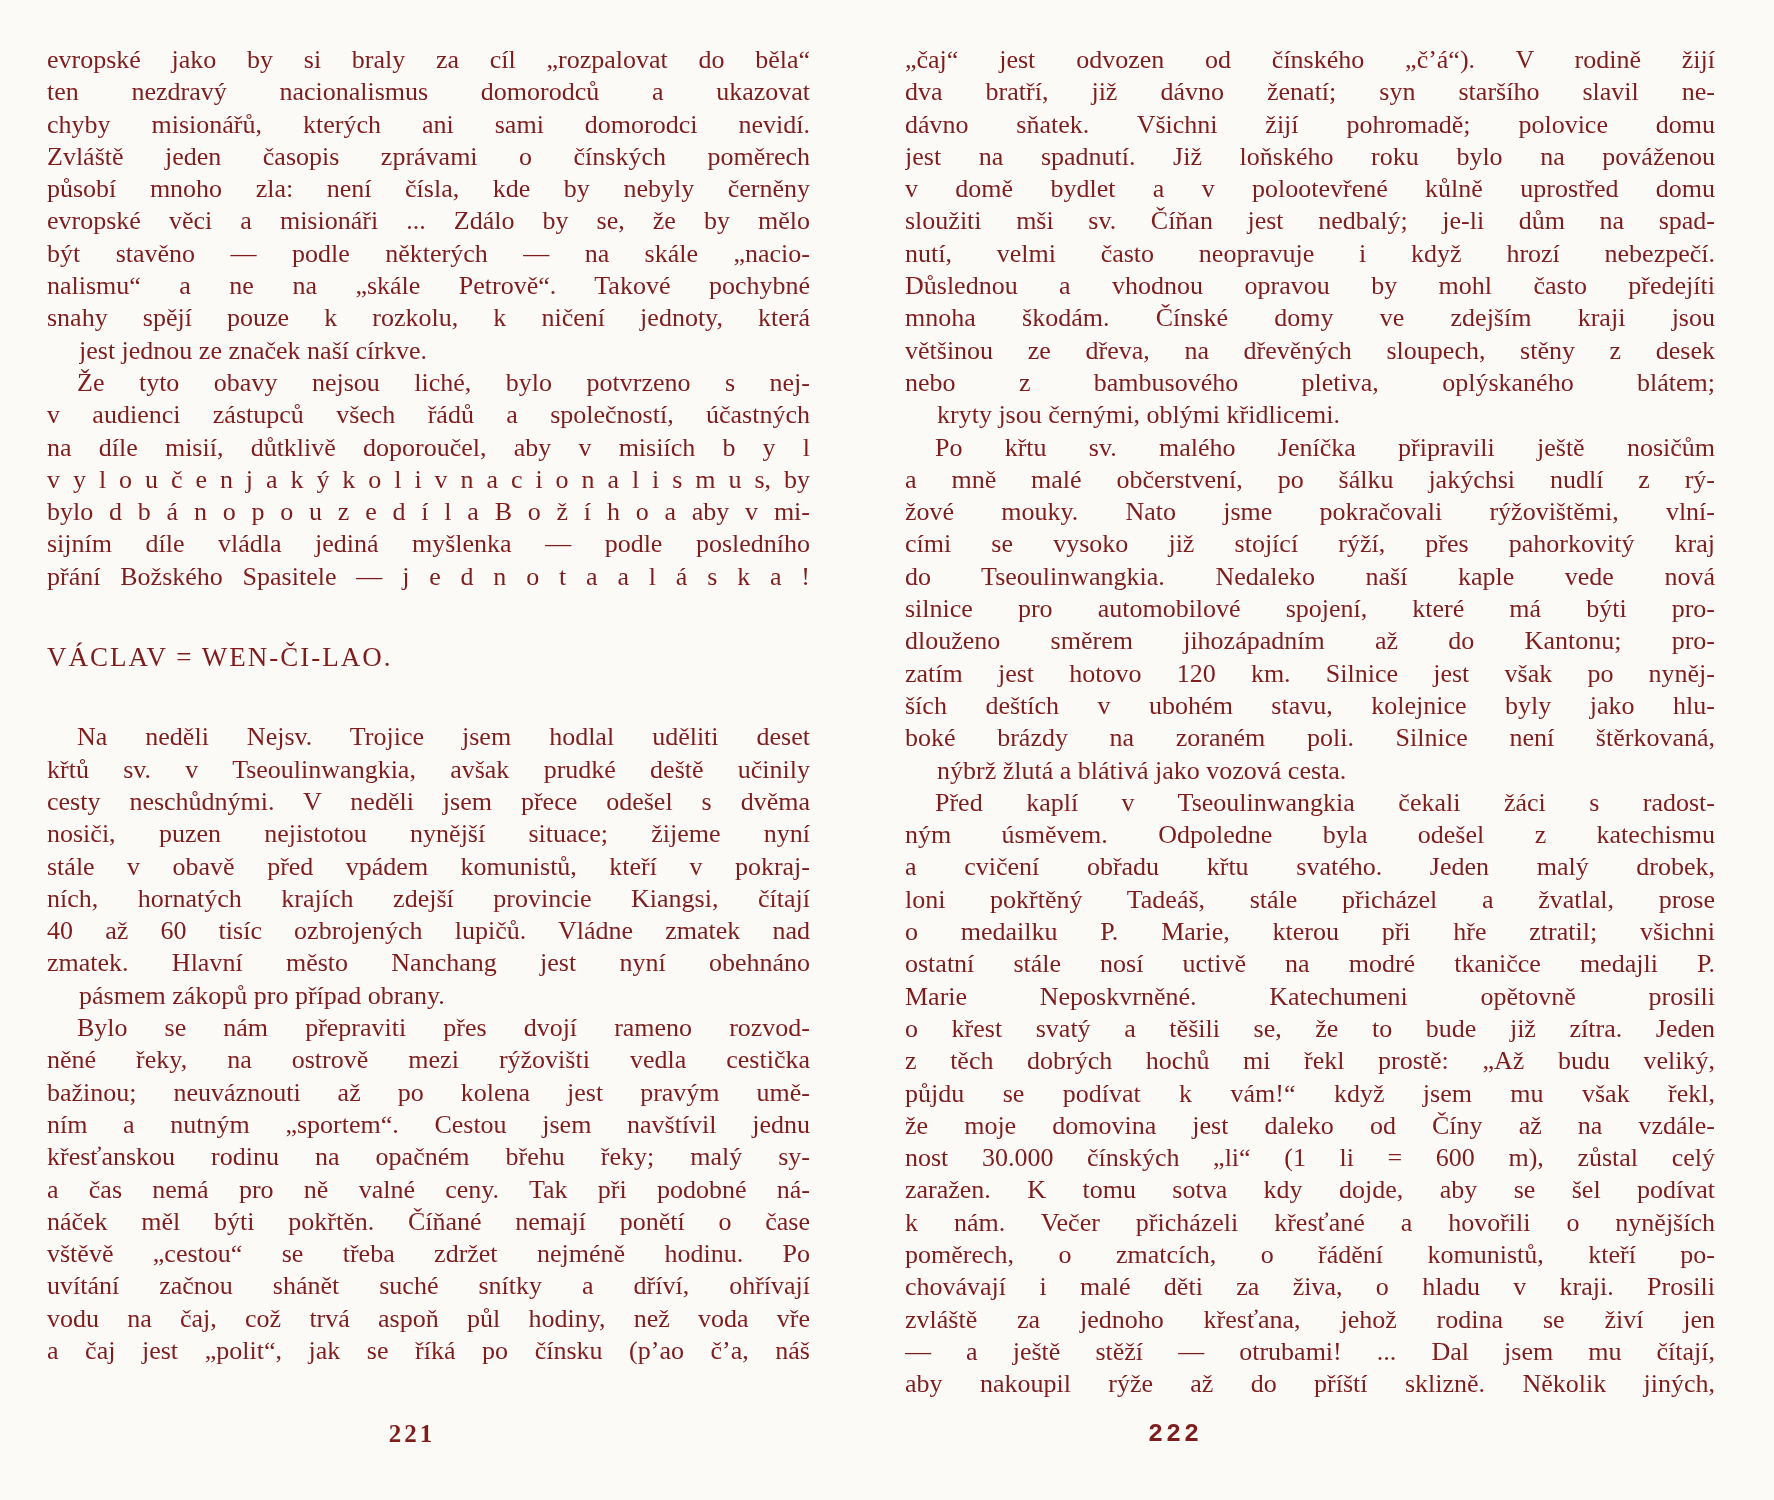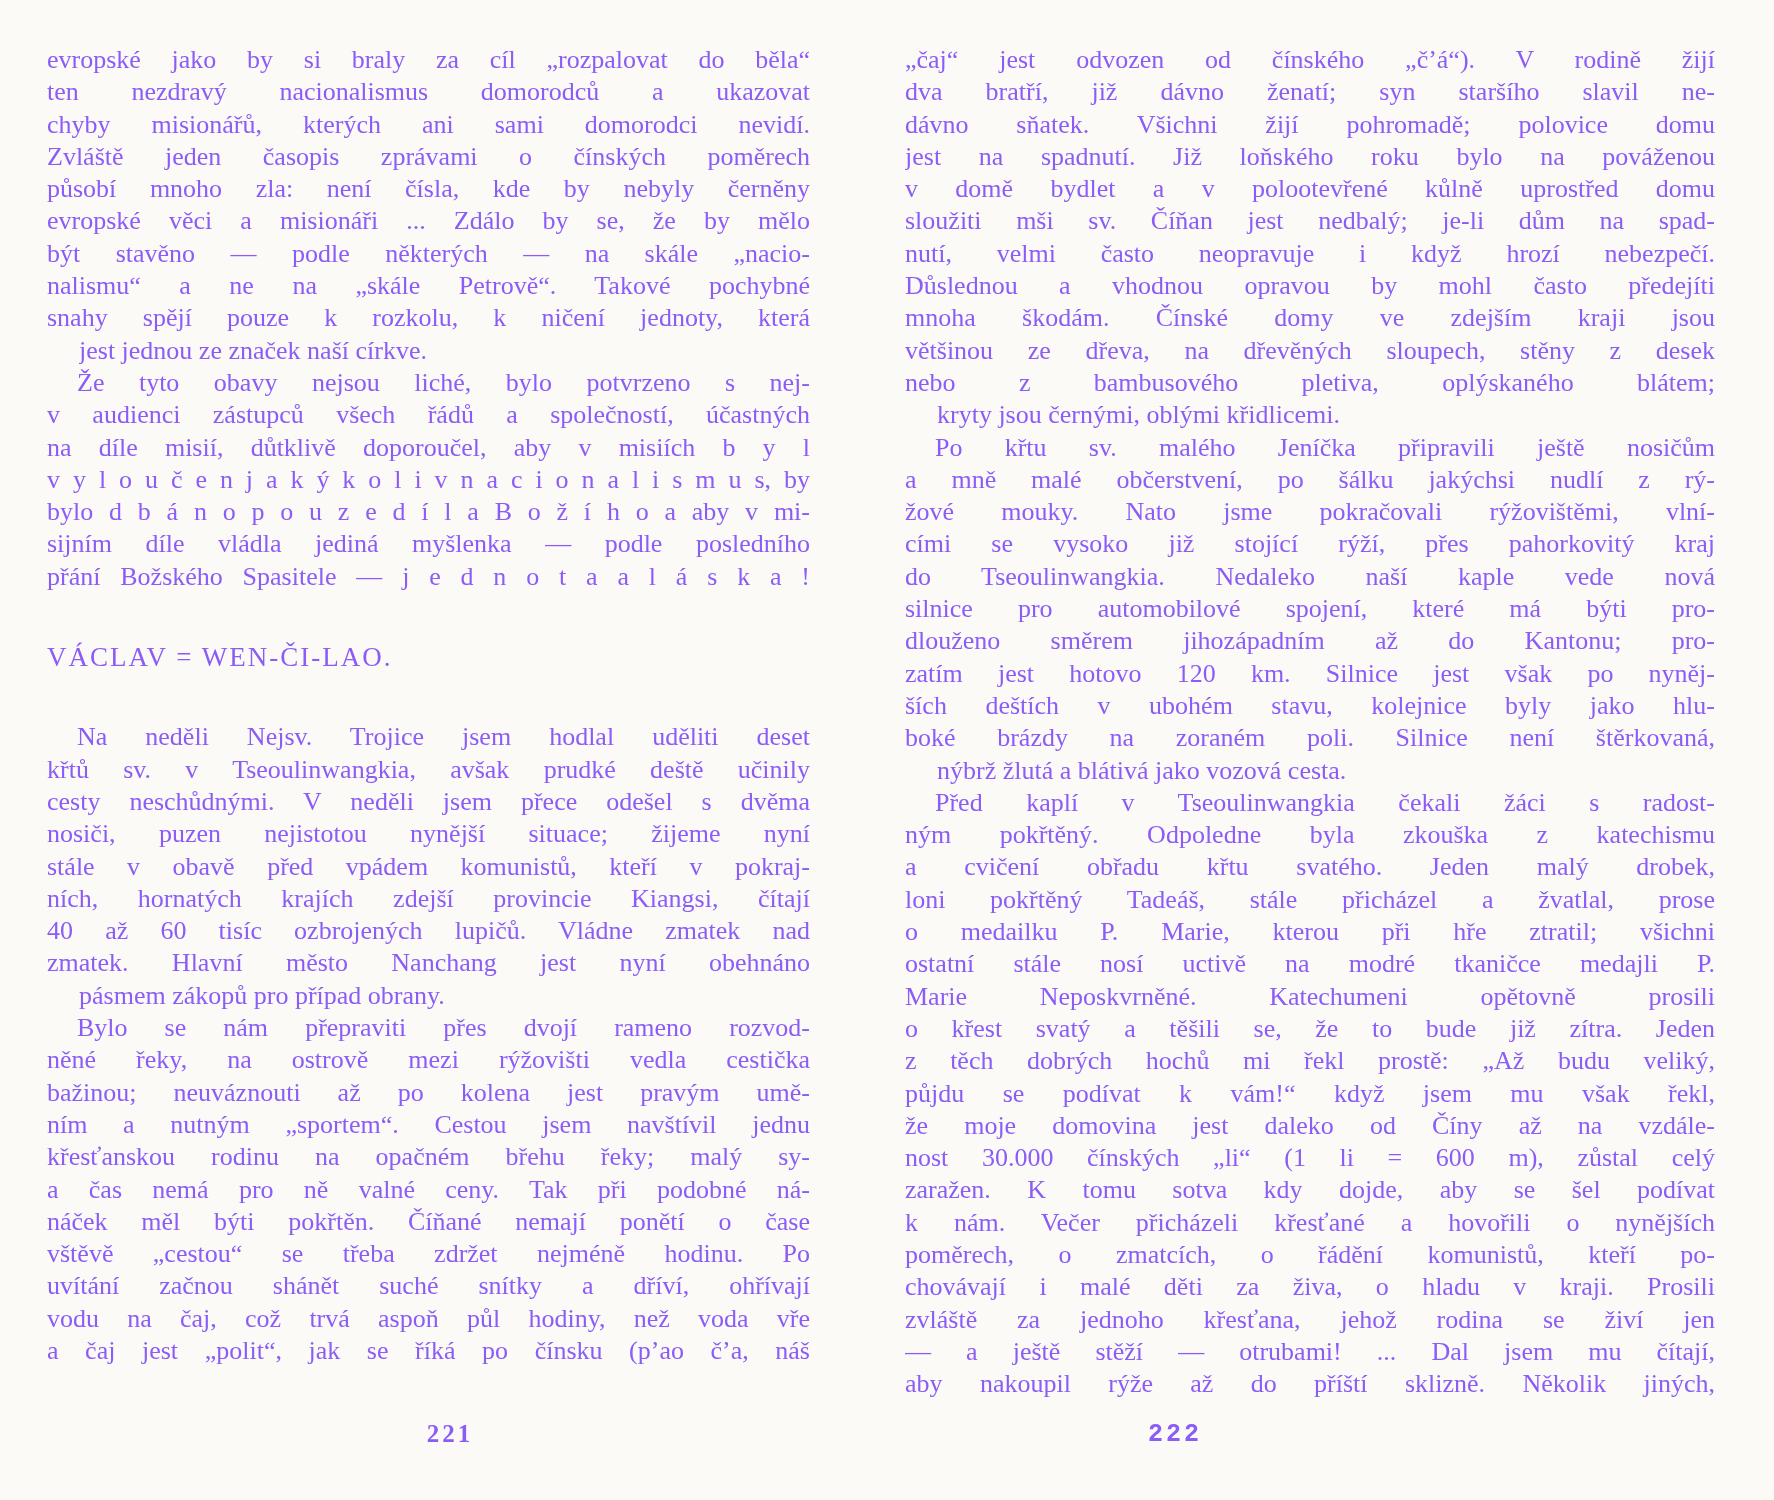--- a/index.html
+++ b/index.html
@@ -9,21 +9,21 @@
     height: 1500px;
     overflow: hidden;
     background: #fbfaf7;
   }
   .spread {
     position: relative;
     width: 1774px;
     height: 1500px;
     background: #fbfaf7;
     font-family: "Liberation Serif", serif;
-    color: #8b5cf6;
+    color: #7f1d1d;
   }
   .column {
     position: absolute;
     top: 44px;
     font-size: 26px;
     line-height: 32.3px;
   }
   .col-left  { left: 47px;  width: 763px; }
   .col-right { left: 905px; width: 810px; }
 
@@ -50,21 +50,21 @@
 
   .pagenum {
     position: absolute;
     top: 1420px;
     font-size: 25px;
     font-weight: bold;
     letter-spacing: 3px;
     text-align: center;
     width: 120px;
   }
-  .pagenum-left  { left: 390px; }
+  .pagenum-left  { left: 352px; }
   .pagenum-right { left: 1115px; font-family: Liberation Mono, monospace; }
 </style>
 </head>
 <body>
 
 <div class="spread">
   <div class="column col-left">
       <div class="paragraph">
         <div class="line">evropské jako by si braly za cíl „rozpalovat do běla“</div>
         <div class="line">ten nezdravý nacionalismus domorodců a ukazovat</div>
@@ -135,21 +135,21 @@
         <div class="line">do Tseoulinwangkia. Nedaleko naší kaple vede nová</div>
         <div class="line">silnice pro automobilové spojení, které má býti pro-</div>
         <div class="line">dlouženo směrem jihozápadním až do Kantonu; pro-</div>
         <div class="line">zatím jest hotovo 120 km. Silnice jest však po nyněj-</div>
         <div class="line">ších deštích v ubohém stavu, kolejnice byly jako hlu-</div>
         <div class="line">boké brázdy na zoraném poli. Silnice není štěrkovaná,</div>
         <div class="line last-left">nýbrž žlutá a blátivá jako vozová cesta.</div>
       </div>
       <div class="paragraph">
         <div class="line indent">Před kaplí v Tseoulinwangkia čekali žáci s radost-</div>
-        <div class="line">ným pokřtěný. Odpoledne byla zkouška z katechismu</div>
+        <div class="line">ným úsměvem. Odpoledne byla odešel z katechismu</div>
         <div class="line">a cvičení obřadu křtu svatého. Jeden malý drobek,</div>
         <div class="line">loni pokřtěný Tadeáš, stále přicházel a žvatlal, prose</div>
         <div class="line">o medailku P. Marie, kterou při hře ztratil; všichni</div>
         <div class="line">ostatní stále nosí uctivě na modré tkaničce medajli P.</div>
         <div class="line">Marie Neposkvrněné. Katechumeni opětovně prosili</div>
         <div class="line">o křest svatý a těšili se, že to bude již zítra. Jeden</div>
         <div class="line">z těch dobrých hochů mi řekl prostě: „Až budu veliký,</div>
         <div class="line">půjdu se podívat k vám!“ když jsem mu však řekl,</div>
         <div class="line">že moje domovina jest daleko od Číny až na vzdále-</div>
         <div class="line">nost 30.000 čínských „li“ (1 li = 600 m), zůstal celý</div>

